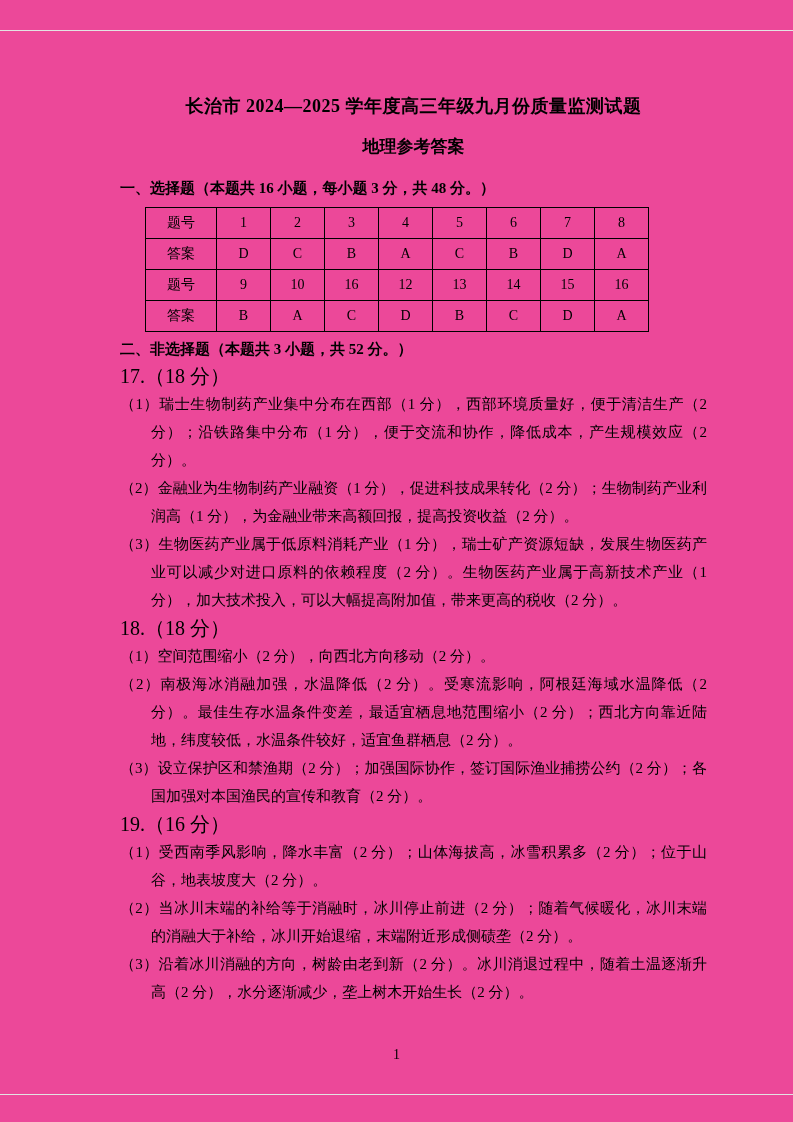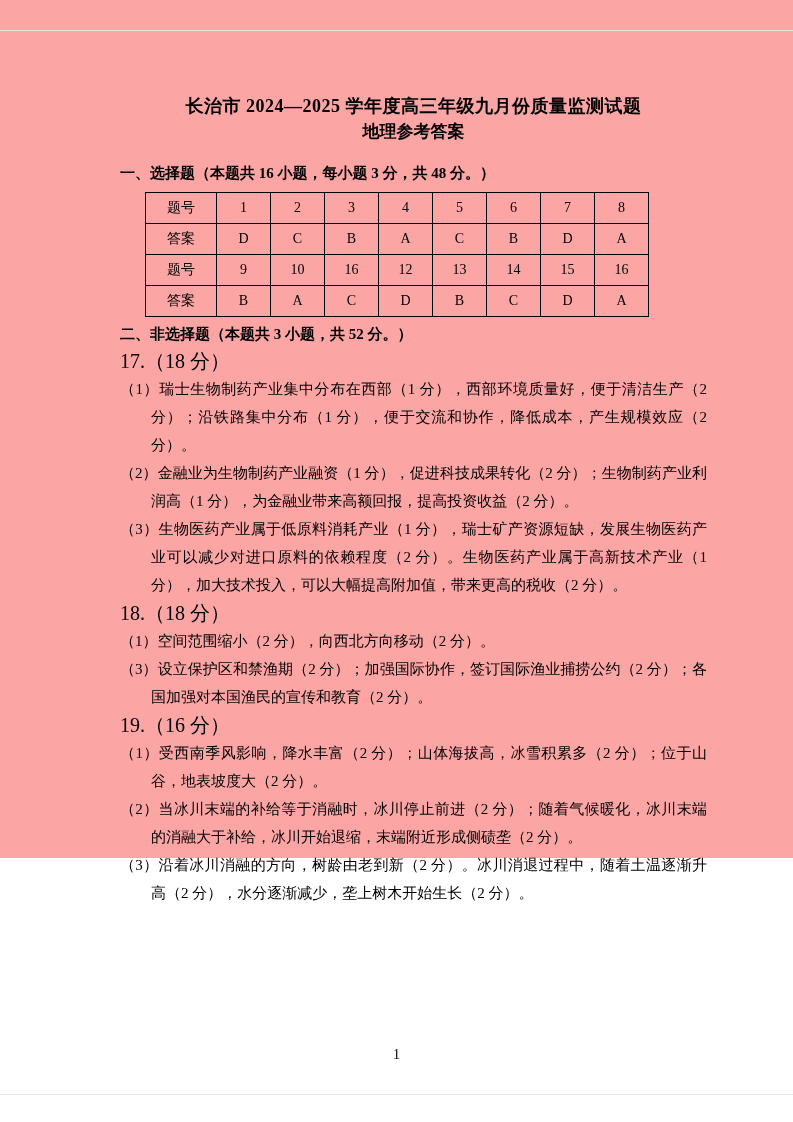--- a/index.html
+++ b/index.html
@@ -9,22 +9,22 @@
     height: 1122px;
     position: relative;
     overflow: hidden;
     font-family: "Liberation Serif", "DejaVu Serif", serif;
     color: #000000;
   }
   .page {
     position: absolute;
     top: 0; left: 0;
     width: 793px;
-    height: 858px;
-    background: #fca5a5;
+    height: 1122px;
+    background: #ec4899;
     padding: 93px 86px 0 120px;
   }
   .edge-line {
     position: absolute;
     left: 0;
     width: 793px;
     height: 1px;
     background: #e3e3e3;
   }
   .edge-top { top: 30px; }
@@ -34,21 +34,21 @@
     text-align: center;
     font-size: 18px;
     font-weight: bold;
     letter-spacing: 0.5px;
     line-height: 26px;
   }
   .doc-subtitle {
     text-align: center;
     font-size: 17px;
     font-weight: bold;
-    margin-top: 0;
+    margin-top: 15px;
     line-height: 26px;
   }
   .section-heading {
     font-size: 15px;
     font-weight: bold;
     margin-top: 15px;
     line-height: 26px;
   }
   table.answer-table {
     border-collapse: collapse;
@@ -156,20 +156,21 @@
   <div class="qa">
     <p class="q-num">17.（18 分）</p>
     <p class="answer">（1）瑞士生物制药产业集中分布在西部（1 分），西部环境质量好，便于清洁生产（2 分）；沿铁路集中分布（1 分），便于交流和协作，降低成本，产生规模效应（2 分）。</p>
     <p class="answer">（2）金融业为生物制药产业融资（1 分），促进科技成果转化（2 分）；生物制药产业利润高（1 分），为金融业带来高额回报，提高投资收益（2 分）。</p>
     <p class="answer">（3）生物医药产业属于低原料消耗产业（1 分），瑞士矿产资源短缺，发展生物医药产业可以减少对进口原料的依赖程度（2 分）。生物医药产业属于高新技术产业（1 分），加大技术投入，可以大幅提高附加值，带来更高的税收（2 分）。</p>
   </div>
 
   <div class="qa">
     <p class="q-num">18.（18 分）</p>
     <p class="answer">（1）空间范围缩小（2 分），向西北方向移动（2 分）。</p>
+    <p class="answer">（2）南极海冰消融加强，水温降低（2 分）。受寒流影响，阿根廷海域水温降低（2 分）。最佳生存水温条件变差，最适宜栖息地范围缩小（2 分）；西北方向靠近陆地，纬度较低，水温条件较好，适宜鱼群栖息（2 分）。</p>
     <p class="answer">（3）设立保护区和禁渔期（2 分）；加强国际协作，签订国际渔业捕捞公约（2 分）；各国加强对本国渔民的宣传和教育（2 分）。</p>
   </div>
 
   <div class="qa">
     <p class="q-num">19.（16 分）</p>
     <p class="answer">（1）受西南季风影响，降水丰富（2 分）；山体海拔高，冰雪积累多（2 分）；位于山谷，地表坡度大（2 分）。</p>
     <p class="answer">（2）当冰川末端的补给等于消融时，冰川停止前进（2 分）；随着气候暖化，冰川末端的消融大于补给，冰川开始退缩，末端附近形成侧碛垄（2 分）。</p>
     <p class="answer">（3）沿着冰川消融的方向，树龄由老到新（2 分）。冰川消退过程中，随着土温逐渐升高（2 分），水分逐渐减少，垄上树木开始生长（2 分）。</p>
   </div>
 

